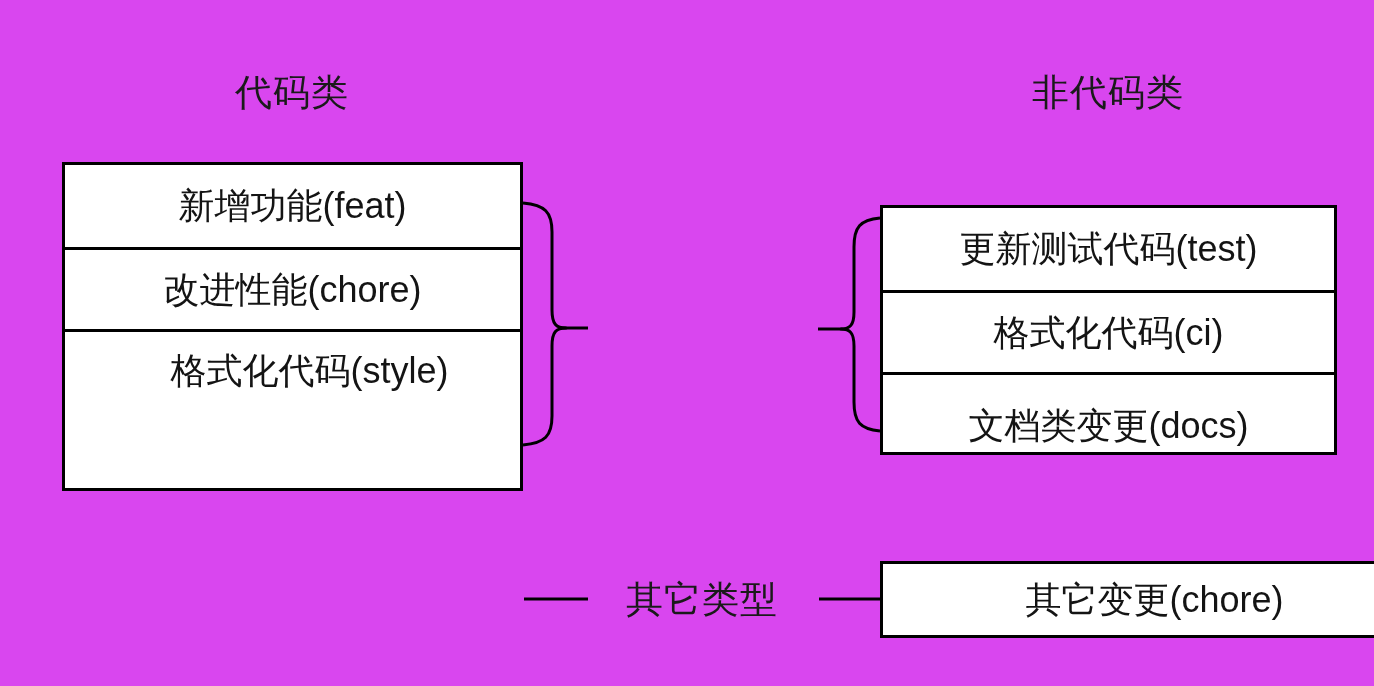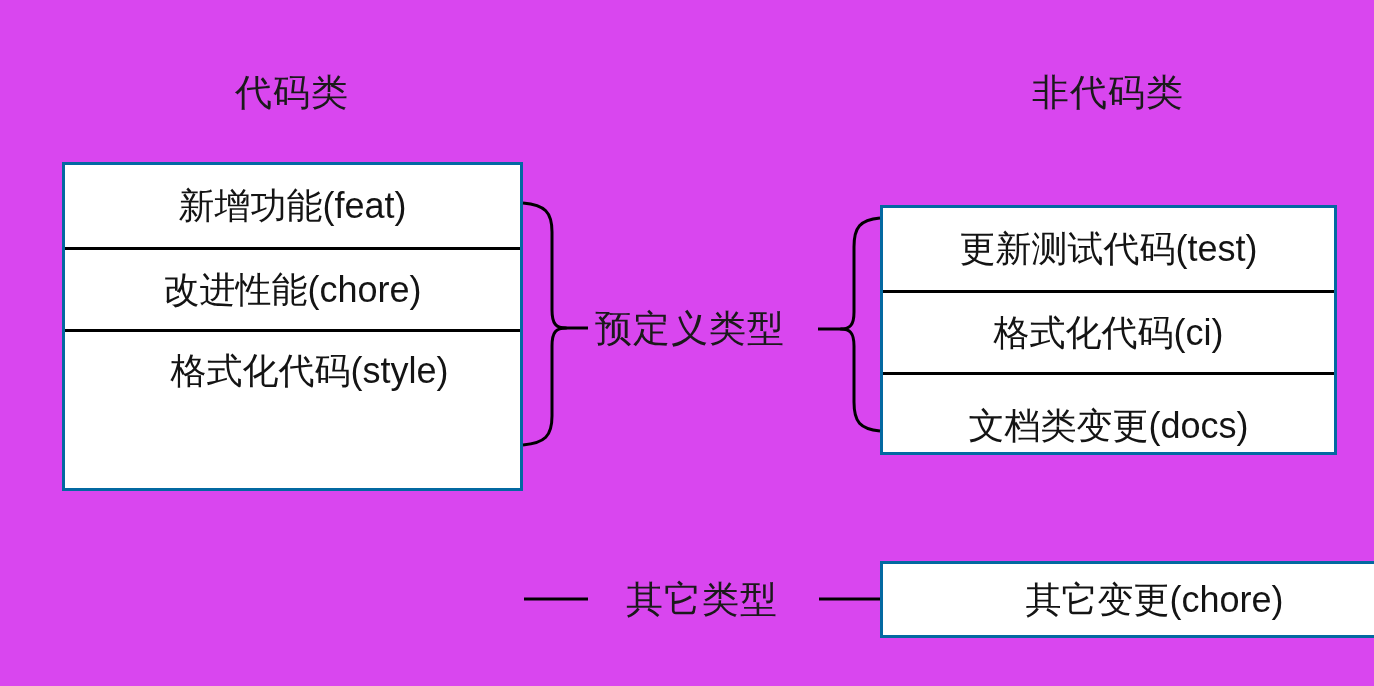--- a/index.html
+++ b/index.html
@@ -27,21 +27,21 @@
     color: #1a1a1a;
     letter-spacing: 1px;
     white-space: nowrap;
     transform: translate(-50%, -50%);
   }
 
   
   .box {
     position: absolute;
     box-sizing: border-box;
-    border: 3px solid #0369a1;
+    border: 3px solid #000000;
     background: #ffffff;
   }
   .box-row {
     box-sizing: border-box;
     width: 100%;
     display: flex;
     align-items: center;
     justify-content: center;
     font-size: 36px;
     line-height: 1;
@@ -94,21 +94,20 @@
     <div class="box-row" style="height:82px;">改进性能(chore)</div>
     <div class="box-row" style="height:80px;padding-left:34px;">格式化代码(style)</div>
   </div>
 
   <div class="box" style="left:880px; top:205px; width:457px; height:250px;">
     <div class="box-row" style="height:82px;">更新测试代码(test)</div>
     <div class="box-row" style="height:82px;">格式化代码(ci)</div>
     <div class="box-row" style="height:104px;">文档类变更(docs)</div>
   </div>
 
-  <div class="mid-label" style="left:690px; top:328px;">预定义类型</div>
 
 
   <div class="box" style="left:880px; top:561px; width:549px; height:77px;">
     <div class="box-row" style="height:71px;">其它变更(chore)</div>
   </div>
 
   <div class="mid-label" style="left:702px; top:599px;">其它类型</div>
 
   <svg id="links" viewBox="0 0 1374 686">
 

